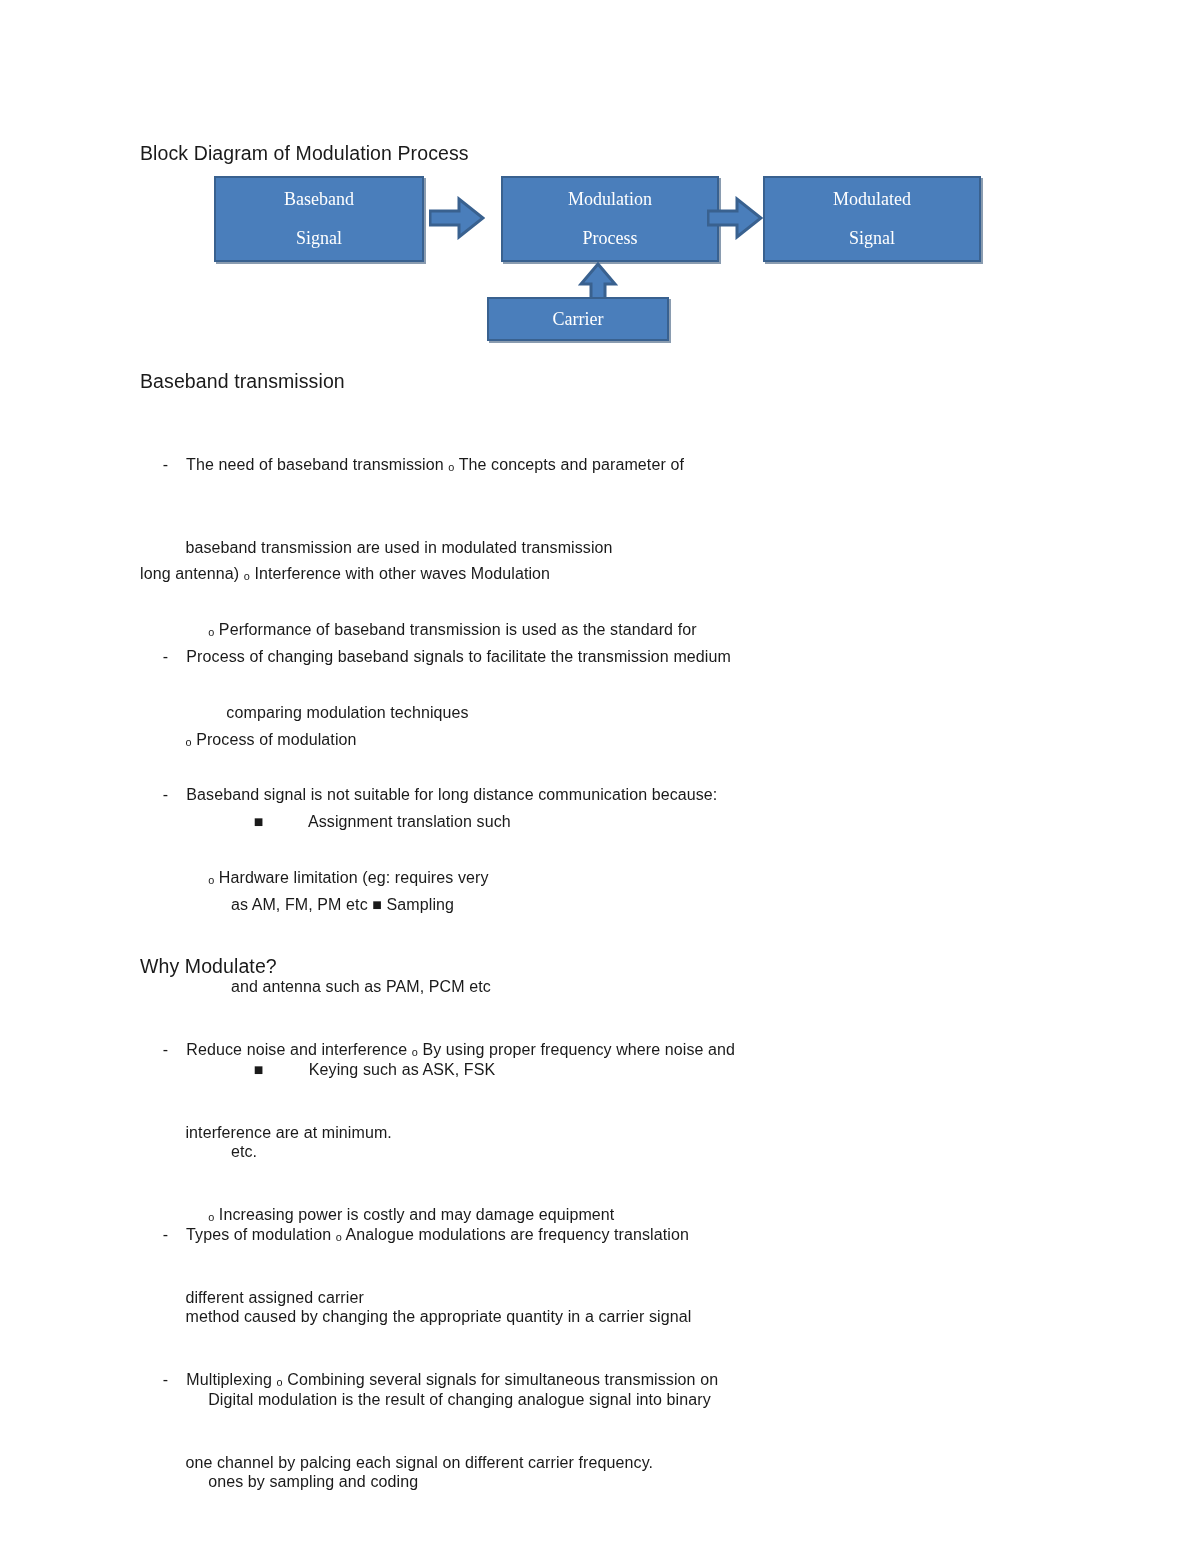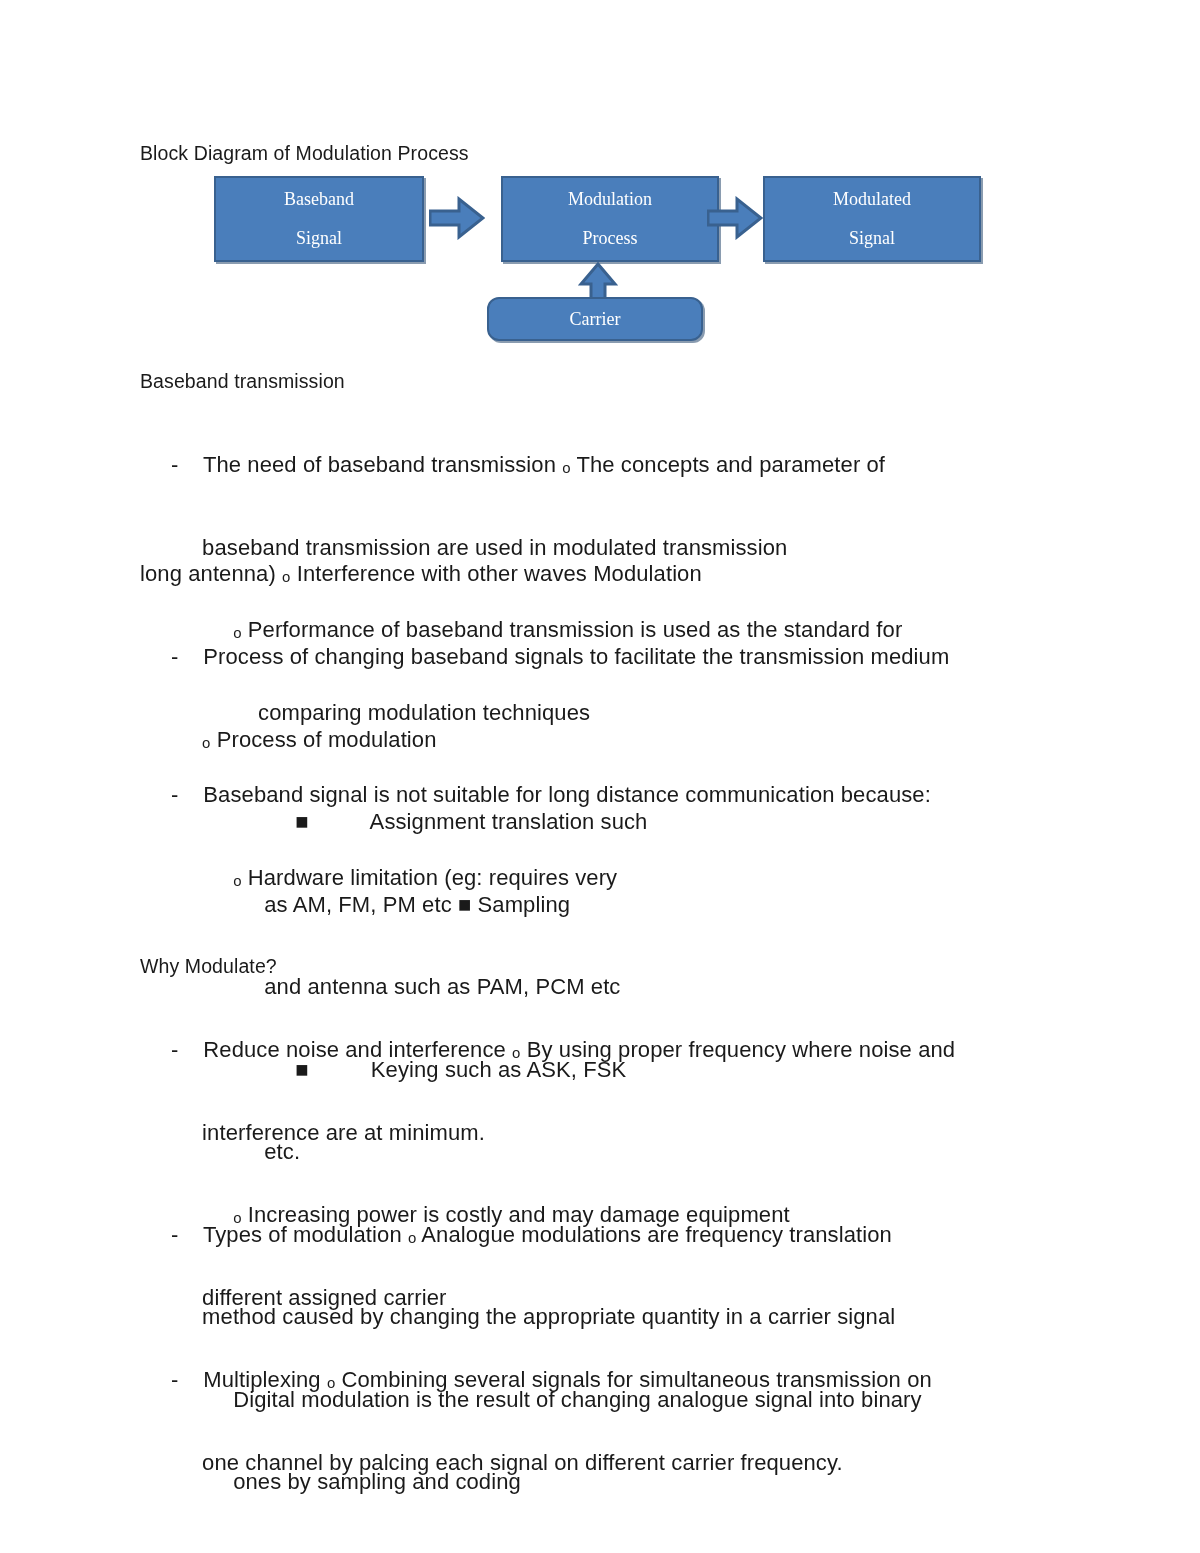--- a/index.html
+++ b/index.html
@@ -25,21 +25,21 @@
   
   .doc-heading {
     position: absolute;
     font-size: 19.5px;
     line-height: 27px;
     letter-spacing: 0.1px;
     white-space: nowrap;
   }
   .para {
     position: absolute;
-    font-size: 22px;
+    font-size: 16px;
     line-height: 27.5px;
     letter-spacing: 0.1px;
     white-space: pre;
   }
 
   
   .diagram {
     position: absolute;
     left: 0;
     top: 0;
@@ -105,21 +105,21 @@
 
     <div class="blk" style="left:763px; top:176px; width:218px; height:86px;">
       <span>Modulated</span>
       <span class="l2">Signal</span>
     </div>
 
     <svg class="arrow-u" style="left:578px; top:262px;" viewBox="0 0 40 40">
       <polygon points="20,2 37,22 27,22 27,39 13,39 13,22 3,22" fill="#4a7ebb" stroke="#39618f" stroke-width="3"></polygon>
     </svg>
 
-    <div class="blk" style="left:487px; top:297px; width:216px; height:44px;border-radius:12px;">
+    <div class="blk" style="left:487px; top:297px; width:182px; height:44px;">
       <span>Carrier</span>
     </div>
 
   </div>
 
   <div class="doc-heading" style="left:140px; top:368px;">Baseband transmission</div>
 
   <div class="para" style="left:140px; top:396px;">
     <div>     -    The need of baseband transmission ₒ The concepts and parameter of</div>
     <div>          baseband transmission are used in modulated transmission</div>

